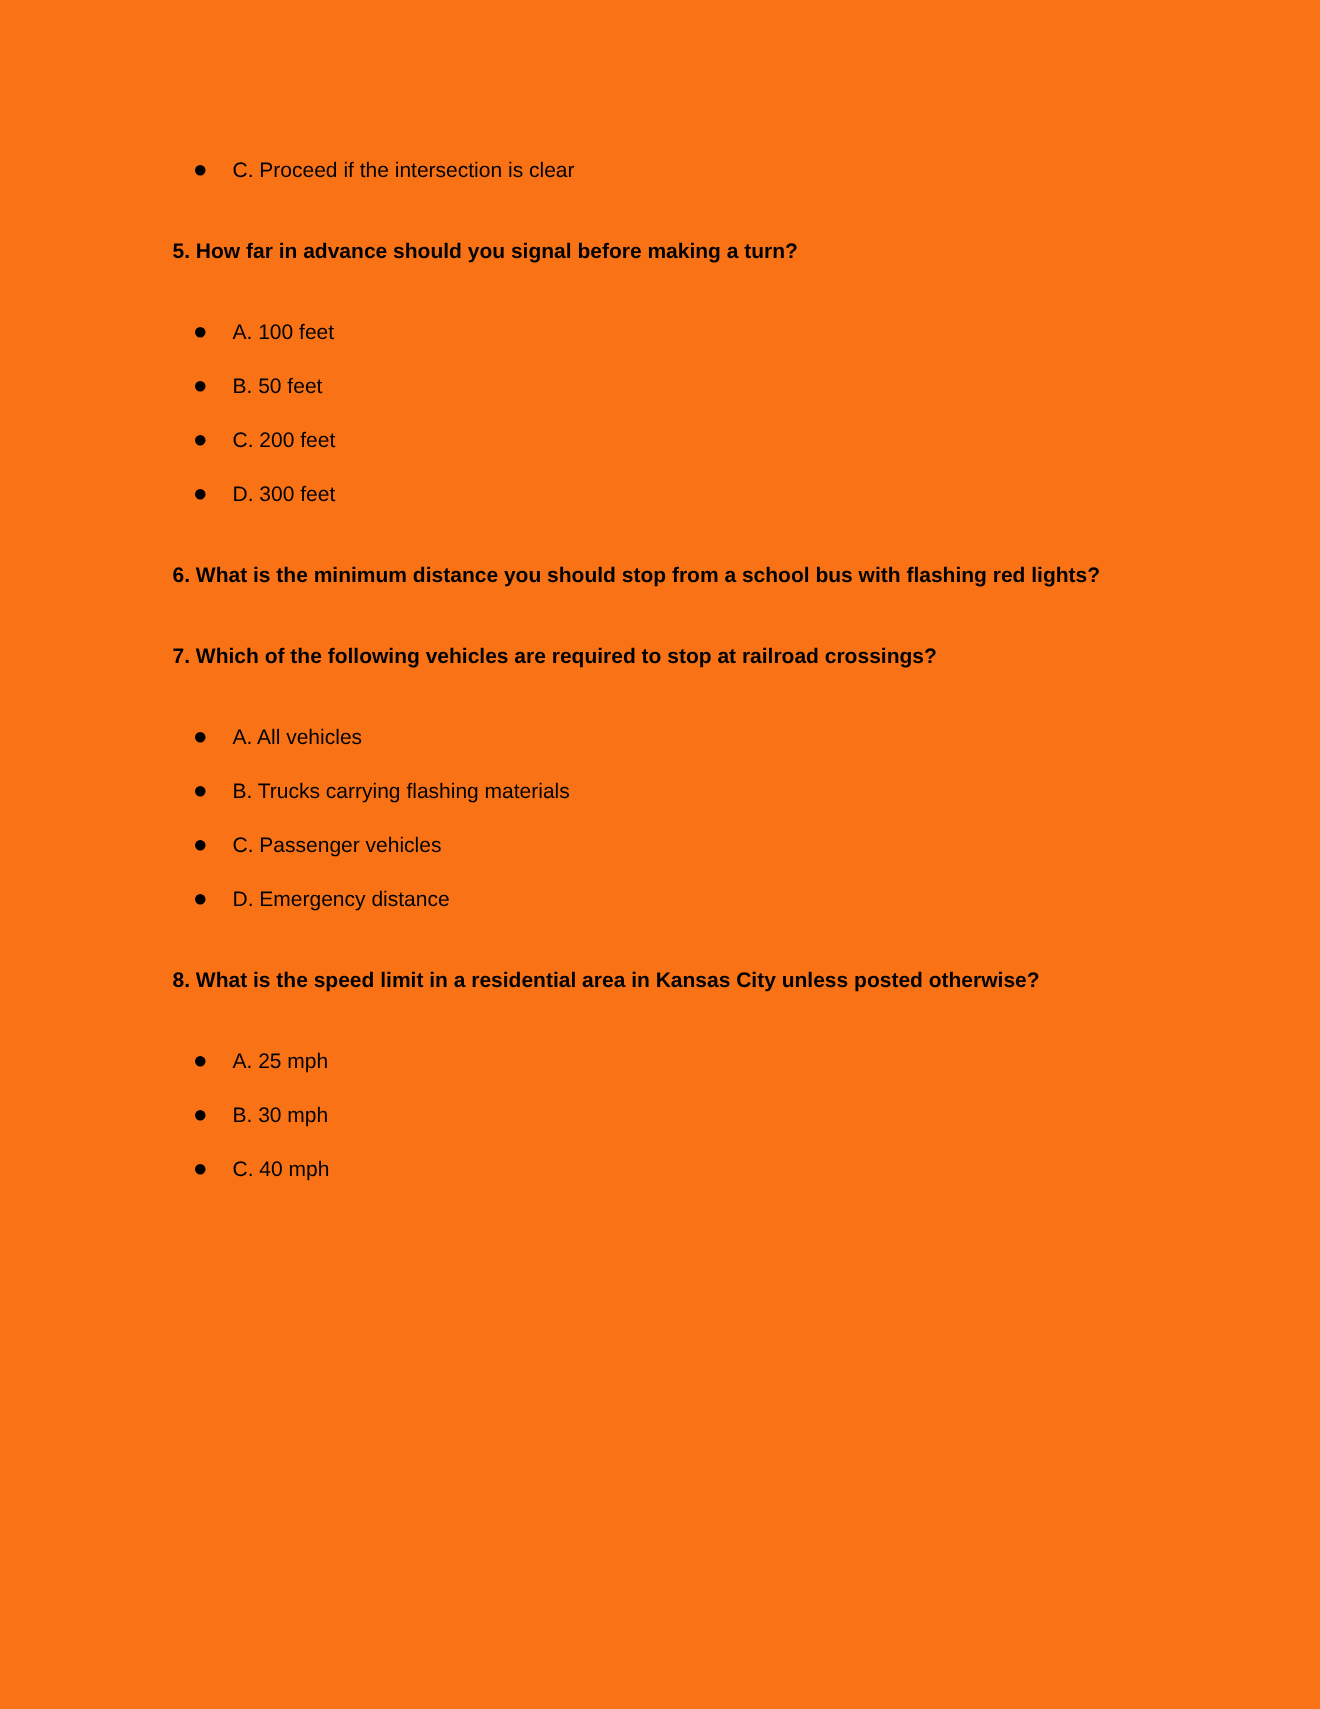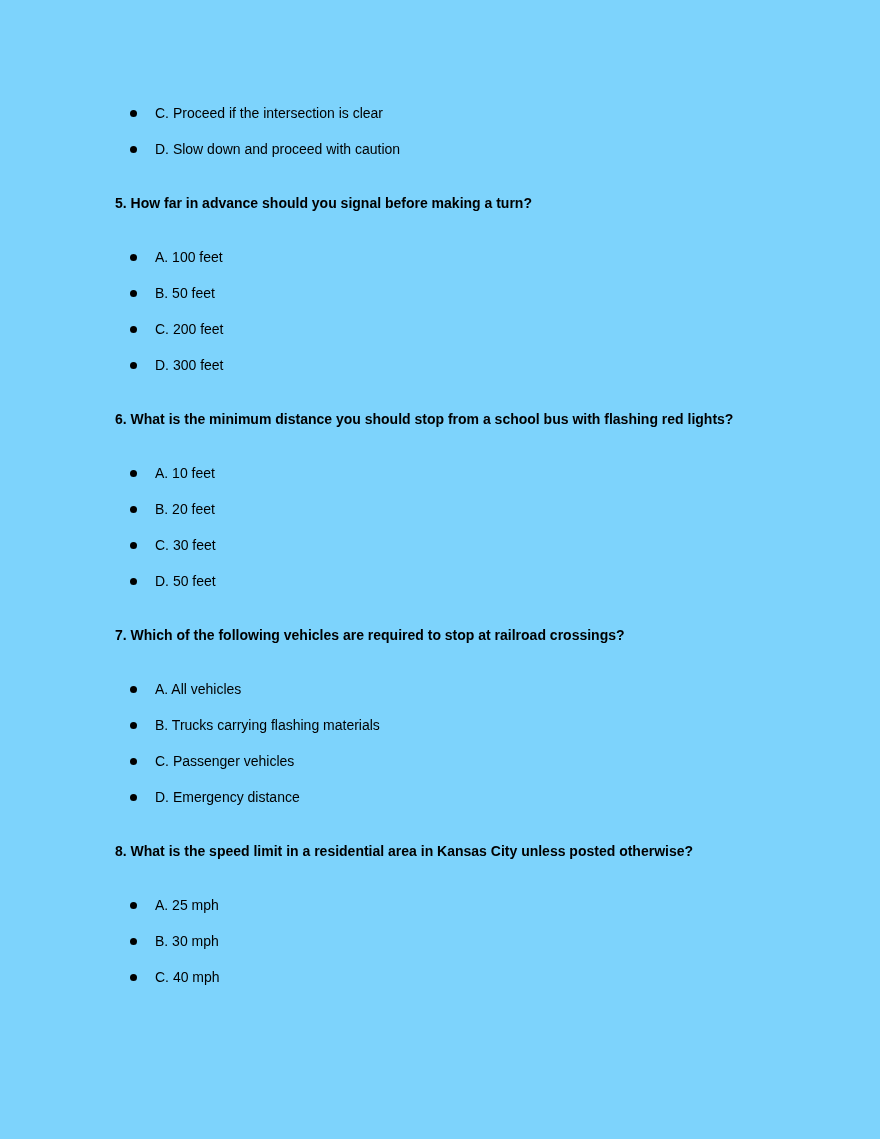--- a/index.html
+++ b/index.html
@@ -6,21 +6,21 @@
     margin: 0;
     padding: 0;
     background: #ffffff;
   }
   .page {
     position: relative;
     width: 880px;
     height: 1139px;
     box-sizing: border-box;
     padding: 95px 103px 0 103px;
-    background: #7dd3fc;
+    background: #f97316;
     color: #000000;
     font-family: "Liberation Sans", sans-serif;
     font-size: 14px;
     line-height: 36px;
     overflow: hidden;
   }
   .question {
     font-weight: bold;
     margin: 18px 12px;
   }
@@ -46,24 +46,20 @@
 </head>
 <body>
 
 <div class="page">
 
   <ul class="options">
     <li class="option">
       <span class="bullet"></span>
       <span>C. Proceed if the intersection is clear</span>
     </li>
-    <li class="option">
-      <span class="bullet"></span>
-      <span>D. Slow down and proceed with caution</span>
-    </li>
   </ul>
 
   <p class="question">5. How far in advance should you signal before making a turn?</p>
   <ul class="options">
     <li class="option">
       <span class="bullet"></span>
       <span>A. 100 feet</span>
     </li>
     <li class="option">
       <span class="bullet"></span>
@@ -73,38 +69,20 @@
       <span class="bullet"></span>
       <span>C. 200 feet</span>
     </li>
     <li class="option">
       <span class="bullet"></span>
       <span>D. 300 feet</span>
     </li>
   </ul>
 
   <p class="question">6. What is the minimum distance you should stop from a school bus with flashing red lights?</p>
-  <ul class="options">
-    <li class="option">
-      <span class="bullet"></span>
-      <span>A. 10 feet</span>
-    </li>
-    <li class="option">
-      <span class="bullet"></span>
-      <span>B. 20 feet</span>
-    </li>
-    <li class="option">
-      <span class="bullet"></span>
-      <span>C. 30 feet</span>
-    </li>
-    <li class="option">
-      <span class="bullet"></span>
-      <span>D. 50 feet</span>
-    </li>
-  </ul>
 
   <p class="question">7. Which of the following vehicles are required to stop at railroad crossings?</p>
   <ul class="options">
     <li class="option">
       <span class="bullet"></span>
       <span>A. All vehicles</span>
     </li>
     <li class="option">
       <span class="bullet"></span>
       <span>B. Trucks carrying flashing materials</span>

